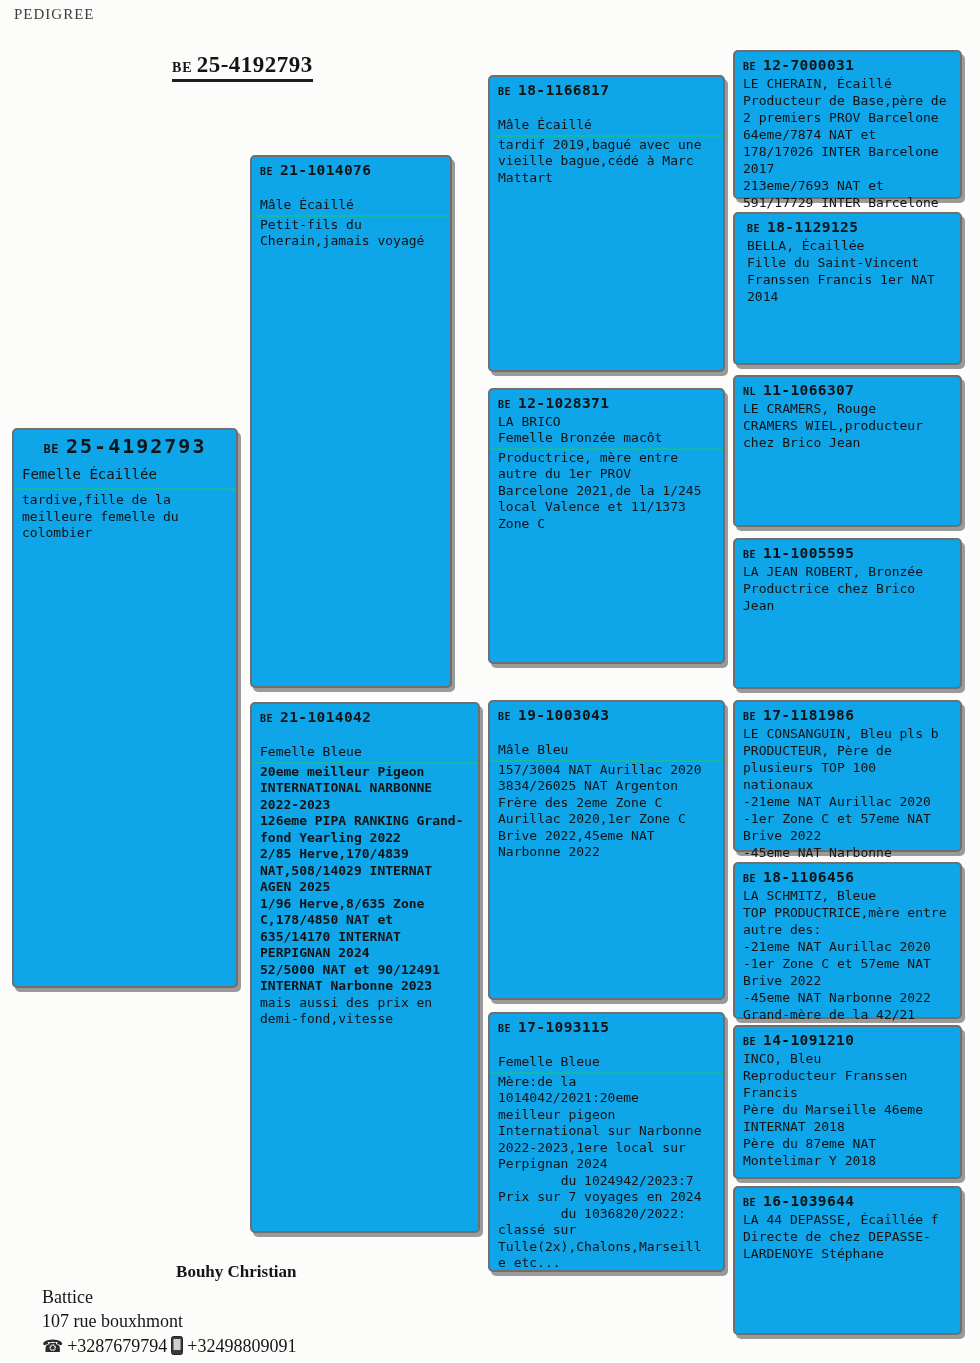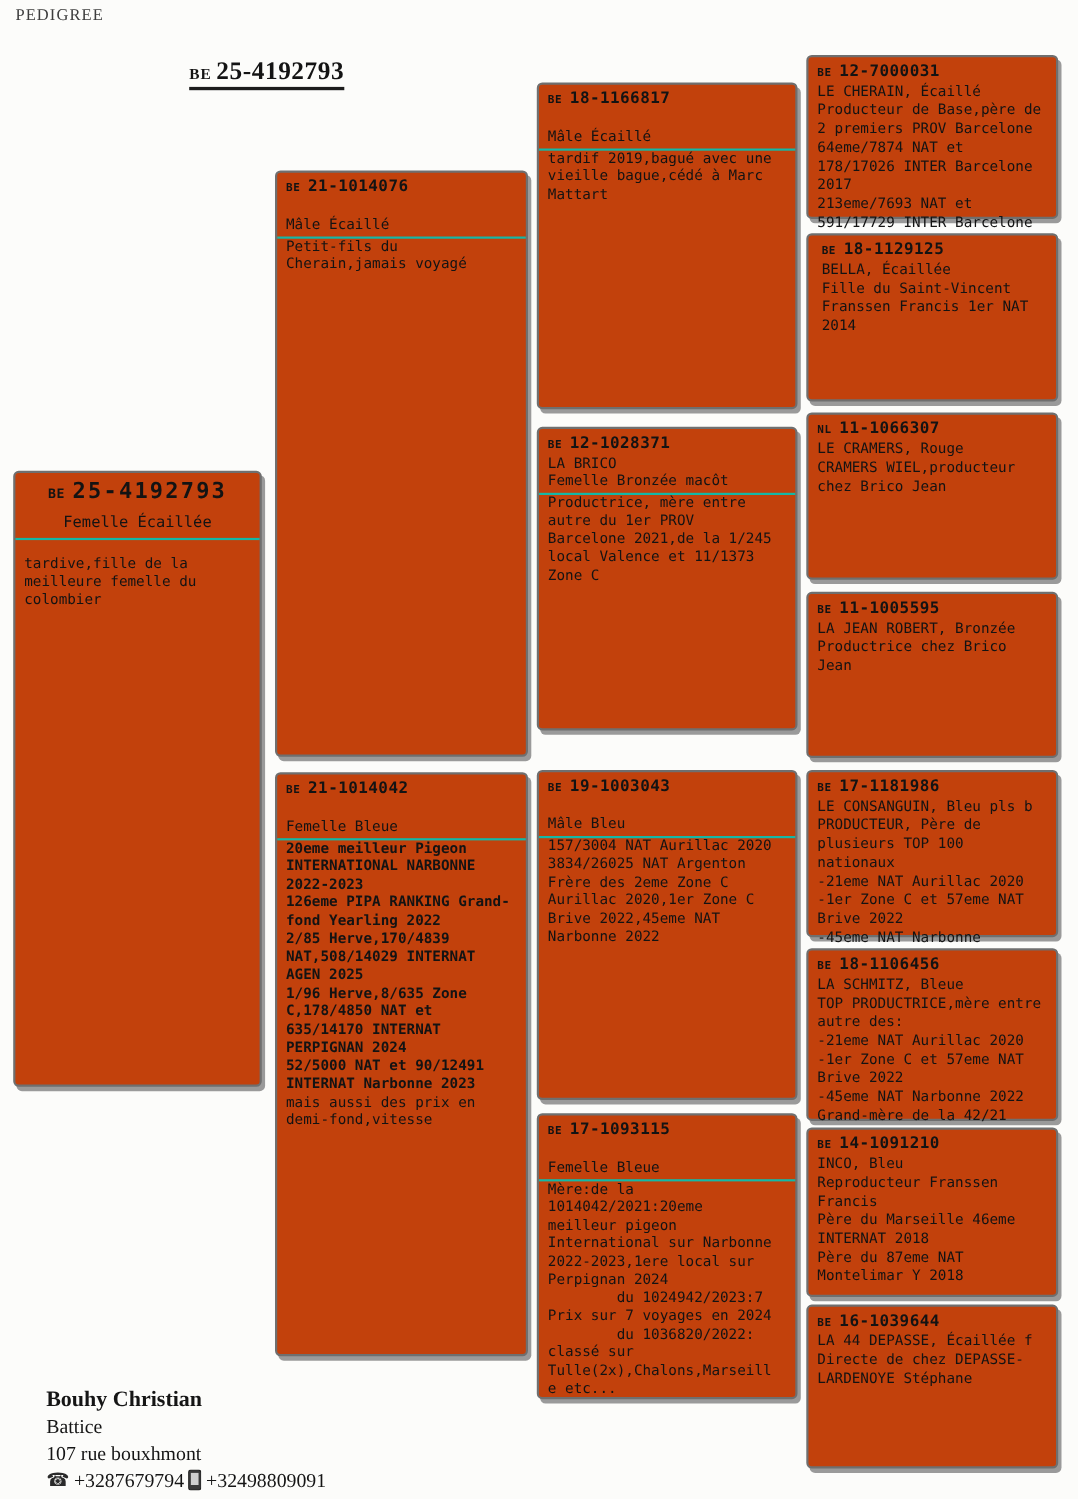--- a/index.html
+++ b/index.html
@@ -16,21 +16,21 @@
   }
   .ring-header{
     position:absolute;left:172px;top:52px;
     font-family:"Liberation Serif",serif;font-weight:bold;color:#141414;
     border-bottom:3px solid #1c1c1c;padding-bottom:1px;
   }
   .ring-header .prefix{font-size:14px;letter-spacing:1px;}
   .ring-header .num{font-size:23px;letter-spacing:0.5px;}
 
   .box{
-    position:absolute;background:#c2410c;
+    position:absolute;background:#0ea5e9;
     border:2px solid #6f6f6f;border-radius:5px;
     box-shadow:3px 4px 0 #9a9a9a;
     padding:5px 8px;box-sizing:border-box;
     font-size:13px;line-height:16.5px;color:#131313;
   }
   .ringline{white-space:nowrap;}
   .ringline .prefix{font-size:10px;font-weight:bold;margin-right:7px;letter-spacing:0.5px;}
   .ringline .ring{font-size:14.5px;font-weight:bold;letter-spacing:0.4px;}
   .nameline{min-height:16.5px;}
   .sexline{
@@ -38,31 +38,31 @@
     margin:0 -8px;padding:0 8px 1px 8px;
   }
   .body{white-space:pre-wrap;}
   .perf{white-space:pre-wrap;font-weight:bold;}
 
   
   .subject{text-align:left;}
   .subject .ringline{text-align:center;margin:3px 0 8px 0;}
   .subject .ringline .prefix{font-size:12px;}
   .subject .ringline .ring{font-size:20px;letter-spacing:2px;}
-  .subject .sexline{text-align:center;font-size:14px;padding-bottom:6px;margin-bottom:14px;}
+  .subject .sexline{font-size:14px;padding-bottom:6px;margin-bottom:2px;}
 
   
   .ggp .ringline{line-height:17px;}
   .ggp{line-height:17px;}
 
   .owner{
     position:absolute;left:42px;top:1260px;
     font-family:"Liberation Serif",serif;color:#151515;font-size:18px;line-height:24.5px;
   }
-  .owner .owner-name{font-weight:bold;font-size:20px;}
+  .owner .owner-name{font-weight:bold;font-size:17px;text-align:right;}
   .phoneline{display:flex;align-items:center;gap:4px;}
   .icon{display:inline-flex;align-items:center;}
   .phone-glyph{font-family:"DejaVu Sans",sans-serif;font-size:17px;color:#2a2a2a;}
 </style>
 </head>
 <body>
 
 <div class="page-title">PEDIGREE</div>
 <div class="ring-header">
   <span class="prefix">BE</span>
@@ -72,21 +72,21 @@
 <div class="box subject" style="left:12px;top:428px;width:226px;height:560px;">
   <div class="ringline">
     <span class="prefix">BE</span><span class="ring">25-4192793</span>
   </div>
   <div class="sexline">Femelle Écaillée</div>
   <div class="body">tardive,fille de la
 meilleure femelle du
 colombier</div>
 </div>
 
-<div class="box" style="left:250px;top:155px;width:230px;height:533px;">
+<div class="box" style="left:250px;top:155px;width:202px;height:533px;">
   <div class="ringline">
     <span class="prefix">BE</span><span class="ring">21-1014076</span>
   </div>
   <div class="nameline"></div>
   <div class="sexline">Mâle Écaillé</div>
   <div class="body">Petit-fils du
 Cherain,jamais voyagé</div>
 </div>
 
 <div class="box" style="left:250px;top:702px;width:230px;height:531px;">

